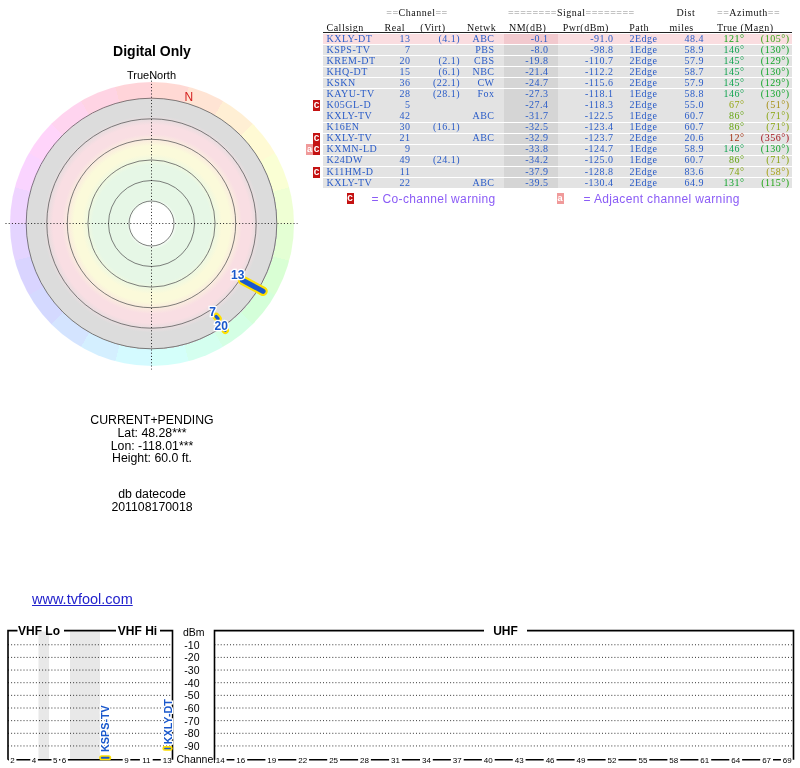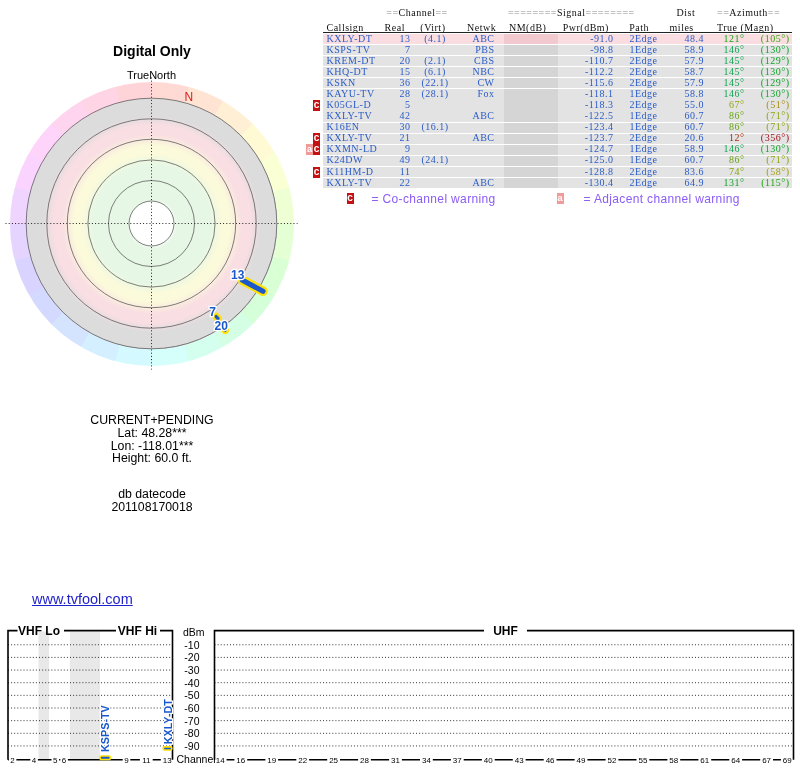--- a/index.html
+++ b/index.html
@@ -70,22 +70,23 @@
     <div class="mono hb" style="left:420.3px;top:21.6px">(Virt)</div>
     <div class="mono hb" style="left:467px;top:21.6px">Netwk</div>
     <div class="mono hb" style="left:509px;top:21.6px">NM(dB)</div>
     <div class="mono hb" style="left:562.7px;top:21.6px">Pwr(dBm)</div>
     <div class="mono hb" style="left:629.3px;top:21.6px">Path</div>
     <div class="mono hb" style="left:669.6px;top:21.6px">miles</div>
     <div class="mono hb" style="left:717px;top:21.6px">True (Magn)</div>
     <div style="position:absolute;left:322.7px;top:32.2px;width:469.2px;height:1px;background:#222"></div>
 <div class="mono" style="left:326.5px;top:32.60px;width:60px;text-align:left">KXLY-DT<br>KSPS-TV<br>KREM-DT<br>KHQ-DT<br>KSKN<br>KAYU-TV<br>K05GL-D<br>KXLY-TV<br>K16EN<br>KXLY-TV<br>KXMN-LD<br>K24DW<br>K11HM-D<br>KXLY-TV</div>
     <div class="mono" style="left:360px;top:32.60px;width:50.5px;text-align:right">13<br>7<br>20<br>15<br>36<br>28<br>5<br>42<br>30<br>21<br>9<br>49<br>11<br>22</div>
-    <div class="mono" style="left:410px;top:32.60px;width:50.2px;text-align:center">(4.1)<br>&nbsp;<br>(2.1)<br>(6.1)<br>(22.1)<br>(28.1)<br>&nbsp;<br>&nbsp;<br>(16.1)<br>&nbsp;<br>&nbsp;<br>(24.1)<br>&nbsp;<br>&nbsp;</div>
+    <div class="mono" style="left:410px;top:32.60px;width:50.2px;text-align:right">(4.1)<br>&nbsp;<br>(2.1)<br>(6.1)<br>(22.1)<br>(28.1)<br>&nbsp;<br>&nbsp;<br>(16.1)<br>&nbsp;<br>&nbsp;<br>(24.1)<br>&nbsp;<br>&nbsp;</div>
     <div class="mono" style="left:444px;top:32.60px;width:50.5px;text-align:right">ABC<br>PBS<br>CBS<br>NBC<br>CW<br>Fox<br>&nbsp;<br>ABC<br>&nbsp;<br>ABC<br>&nbsp;<br>&nbsp;<br>&nbsp;<br>ABC</div>
+    <div class="mono" style="left:488px;top:32.60px;width:60.5px;text-align:right">-0.1<br>-8.0<br>-19.8<br>-21.4<br>-24.7<br>-27.3<br>-27.4<br>-31.7<br>-32.5<br>-32.9<br>-33.8<br>-34.2<br>-37.9<br>-39.5</div>
     <div class="mono" style="left:553px;top:32.60px;width:60.5px;text-align:right">-91.0<br>-98.8<br>-110.7<br>-112.2<br>-115.6<br>-118.1<br>-118.3<br>-122.5<br>-123.4<br>-123.7<br>-124.7<br>-125.0<br>-128.8<br>-130.4</div>
     <div class="mono" style="left:629.5px;top:32.60px;width:40px;text-align:left">2Edge<br>1Edge<br>2Edge<br>2Edge<br>2Edge<br>1Edge<br>2Edge<br>1Edge<br>1Edge<br>2Edge<br>1Edge<br>1Edge<br>2Edge<br>2Edge</div>
     <div class="mono" style="left:643.5px;top:32.60px;width:60.5px;text-align:right">48.4<br>58.9<br>57.9<br>58.7<br>57.9<br>58.8<br>55.0<br>60.7<br>60.7<br>20.6<br>58.9<br>60.7<br>83.6<br>64.9</div>
     <div class="mono" style="left:694px;top:32.60px;width:50.5px;text-align:right"><span style="color:#12a515">121°</span><br><span style="color:#12a552">146°</span><br><span style="color:#12a550">145°</span><br><span style="color:#12a550">145°</span><br><span style="color:#12a550">145°</span><br><span style="color:#12a552">146°</span><br><span style="color:#94a512">67°</span><br><span style="color:#66a512">86°</span><br><span style="color:#66a512">86°</span><br><span style="color:#a53012">12°</span><br><span style="color:#12a552">146°</span><br><span style="color:#66a512">86°</span><br><span style="color:#83a512">74°</span><br><span style="color:#12a52d">131°</span></div>
     <div class="mono" style="left:729px;top:32.60px;width:60.5px;text-align:right"><span style="color:#37a512">(105°)</span><br><span style="color:#12a52b">(130°)</span><br><span style="color:#12a528">(129°)</span><br><span style="color:#12a52b">(130°)</span><br><span style="color:#12a528">(129°)</span><br><span style="color:#12a52b">(130°)</span><br><span style="color:#a58f12">(51°)</span><br><span style="color:#8aa512">(71°)</span><br><span style="color:#8aa512">(71°)</span><br><span style="color:#a5121c">(356°)</span><br><span style="color:#12a52b">(130°)</span><br><span style="color:#8aa512">(71°)</span><br><span style="color:#a5a012">(58°)</span><br><span style="color:#1fa512">(115°)</span></div>
 <div class="mk" style="left:312.9px;top:100.08px;background:#c41212">C</div>
     <div class="mk" style="left:312.9px;top:133.32px;background:#c41212">C</div>
     <div class="mk" style="left:312.9px;top:144.40px;background:#c41212">C</div>
     <div class="mk" style="left:306.0px;top:144.40px;background:#f09a9a">a</div>
     <div class="mk" style="left:312.9px;top:166.56px;background:#c41212">C</div>

